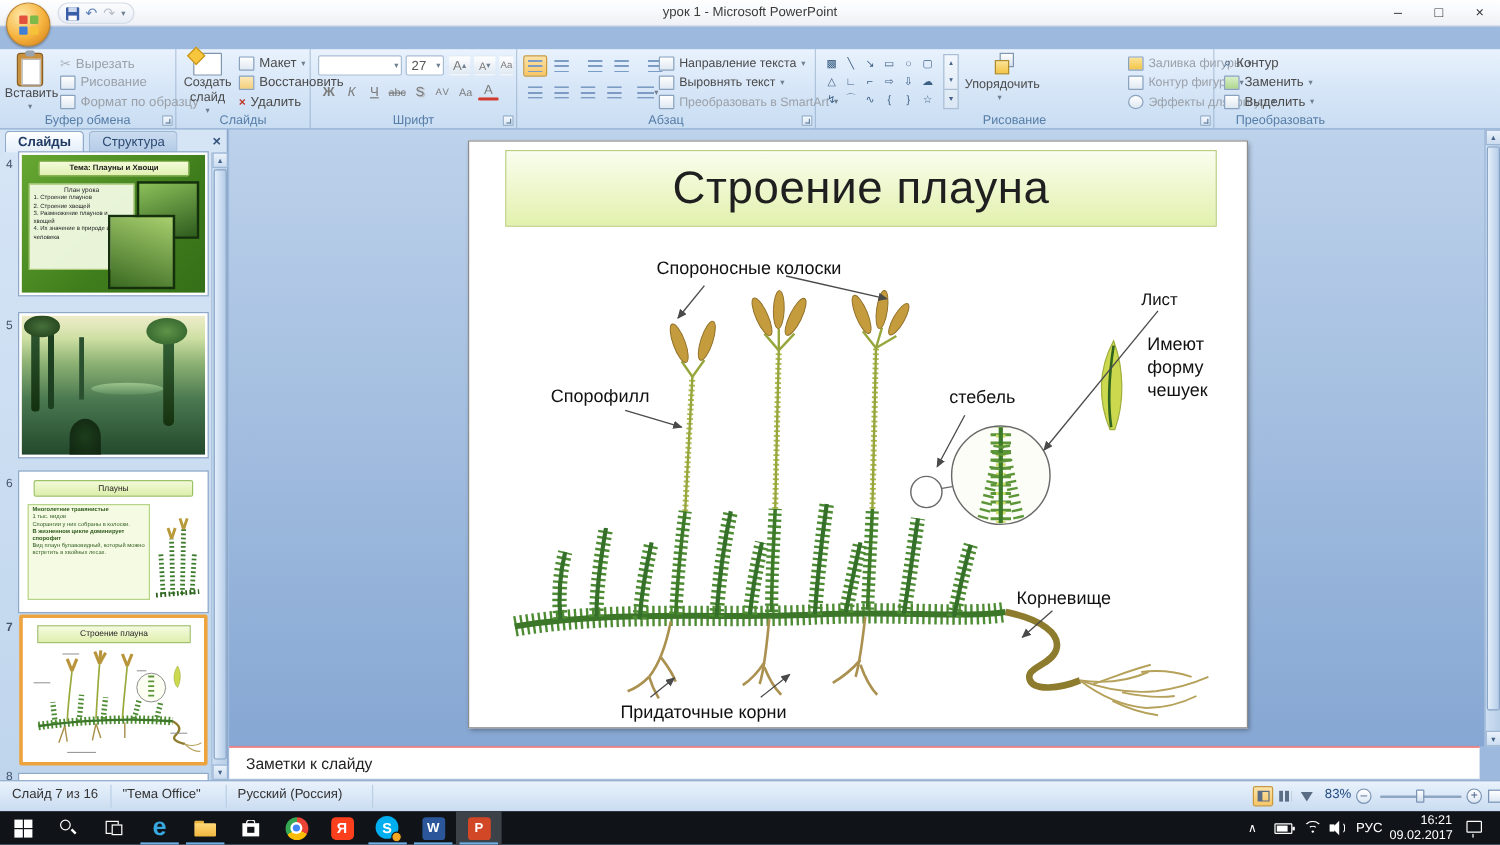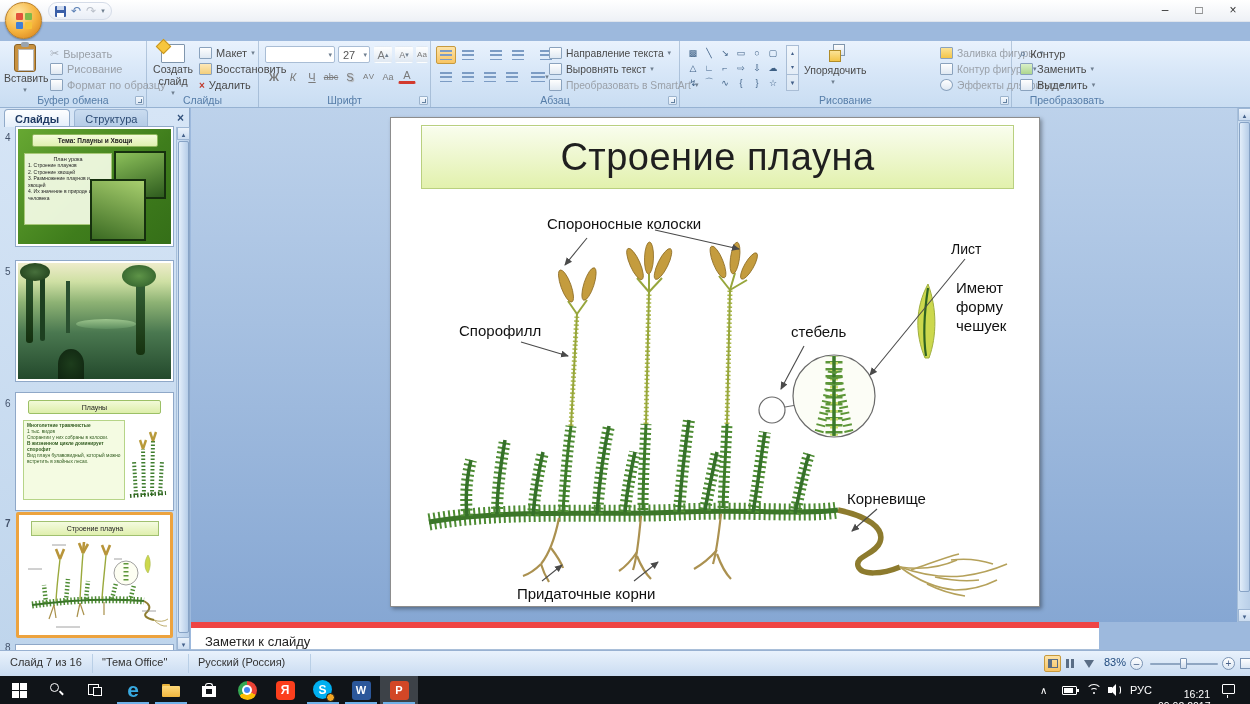--- a/index.html
+++ b/index.html
@@ -69,21 +69,21 @@
   .scr-thumb{position:absolute;left:1px;width:11px;background:linear-gradient(90deg,#e3eefa,#b6cde8);border:1px solid #87a3c6;border-radius:2px}
 
   .canvas{position:absolute;left:191px;top:108px;width:1046px;height:514px;background:linear-gradient(#bdd2eb,#86a7d3)}
   .vscroll{position:absolute;left:1237px;top:108px;width:13px;height:514px;background:linear-gradient(90deg,#cddff2,#b9cfe8);border-left:1px solid #a7bfda}
 
   .slide{position:absolute;left:199px;top:9px;width:650px;height:490px;background:#fff;border:1px solid #8d8d8d;box-shadow:2px 2px 4px rgba(0,0,0,.35)}
   .slide-title{position:absolute;left:30px;top:7px;width:593px;height:64px;background:linear-gradient(#f9fdee,#e2f1ad);border:1px solid #b9d07f;box-shadow:inset 0 1px 0 #fff;display:flex;align-items:center;justify-content:center}
   .slide-title span{font-size:38px;color:#1f1f1f;letter-spacing:.5px}
   .slabel{position:absolute;font-size:15px;color:#111;white-space:pre-line;line-height:19px}
 
-  .notes{position:absolute;left:191px;top:622px;width:908px;height:28px;background:#fff;border-top:6px solid #ef4444;border-bottom:1px solid #a9bfd9}
+  .notes{position:absolute;left:191px;top:622px;width:1042px;height:28px;background:#fff;border-top:1px solid #ef4444;border-bottom:1px solid #a9bfd9}
   .notes span{position:absolute;left:14px;top:6px;font-size:13px;color:#222}
 
   
   .statusbar{position:absolute;left:0;top:650px;width:1250px;height:26px;background:linear-gradient(#e9f2fc,#cadcf1);border-top:1px solid #98b1d1;font-size:11px;color:#333}
   .sseg{position:absolute;top:5px;white-space:nowrap}
   .ssep{position:absolute;top:3px;width:1px;height:19px;background:#b9cfe6}
   .viewbtn{position:absolute;top:4px;width:17px;height:17px;border:1px solid transparent;border-radius:2px;display:flex;align-items:center;justify-content:center}
   .viewbtn.on{background:linear-gradient(#fde3a7,#f8c564);border-color:#c79a3e}
   .zoomcirc{position:absolute;top:6px;width:13px;height:13px;border:1px solid #7a93b3;border-radius:50%;background:linear-gradient(#fff,#dce7f3);text-align:center;line-height:11px;font-size:10px;color:#4a6florid}
   .zoomcirc{color:#4a628a}
@@ -100,20 +100,21 @@
 
 <div id="app">
 
   <div class="titlebar">
     <div class="qat">
       <span class="save-ic"></span>
       <span class="g" style="color:#5a7fb5">↶</span>
       <span class="g" style="color:#b9bfc9">↷</span>
       <span class="dd">▾</span>
     </div>
+    <div class="title-text">урок 1 - Microsoft PowerPoint</div>
     <div class="winbtn" style="right:68px">–</div>
     <div class="winbtn" style="right:34px">□</div>
     <div class="winbtn" style="right:0">×</div>
   </div>
 
   <div class="office-btn">
     <span class="office-logo">
       <i style="background:#e2523c"></i>
         <i style="background:#7fb94a"></i>
         <i style="background:#3f7fd6"></i>
@@ -717,21 +718,21 @@
     <div class="tray" style="left:1108px">
       <span style="position:relative;width:14px;height:12px">
         <i style="position:absolute;left:0;top:3px;width:4px;height:6px;background:#fff"></i>
         <i style="position:absolute;left:2px;top:0;width:0;height:0;border-top:6px solid transparent;border-bottom:6px solid transparent;border-right:6px solid #fff"></i>
         <i style="position:absolute;left:9px;top:1px;width:4px;height:10px;border:1.5px solid #fff;border-left:none;border-radius:0 6px 6px 0;border-top-color:transparent;border-bottom-color:transparent"></i>
       </span>
     </div>
     <div class="tray" style="left:1130px">
       <span style="font-size:11px">РУС</span>
     </div>
-    <div class="tray" style="left:1158px;display:block;padding-top:12px;text-align:right;width:52px">
+    <div class="tray" style="left:1158px;display:block;padding-top:2px;text-align:right;width:52px">
       <div style="font-size:10.5px;line-height:12px">16:21</div>
       <div style="font-size:10.5px;line-height:12px">09.02.2017</div>
     </div>
     <div class="tray" style="left:1222px">
       <span style="position:relative;width:15px;height:13px">
         <i style="position:absolute;left:0;top:0;width:13px;height:10px;border:1.5px solid #fff;border-radius:1px"></i>
         <i style="position:absolute;left:2px;bottom:-1px;width:4px;height:3px;background:#101418;border-right:1.5px solid #fff"></i>
       </span>
     </div>
   </div>

